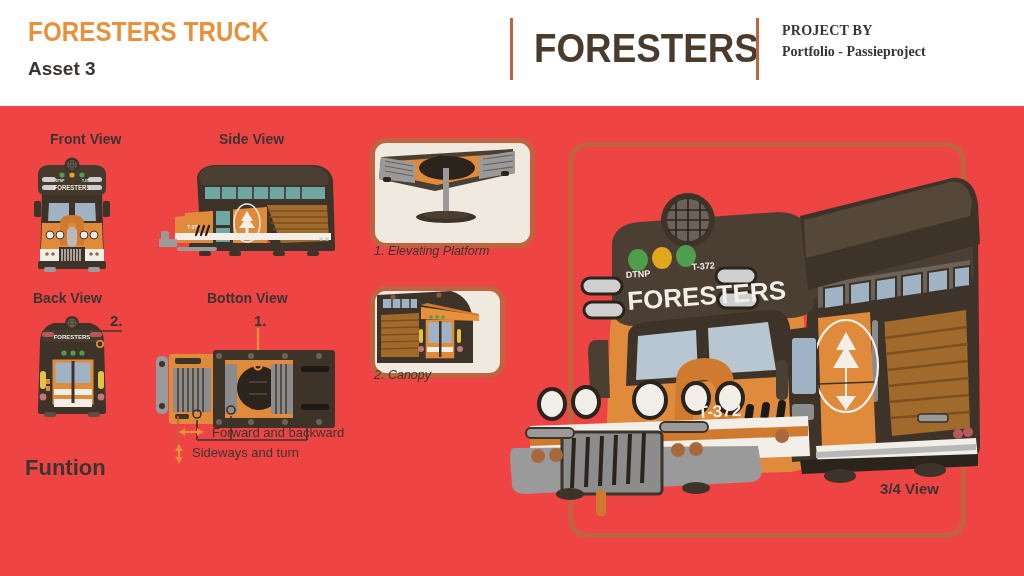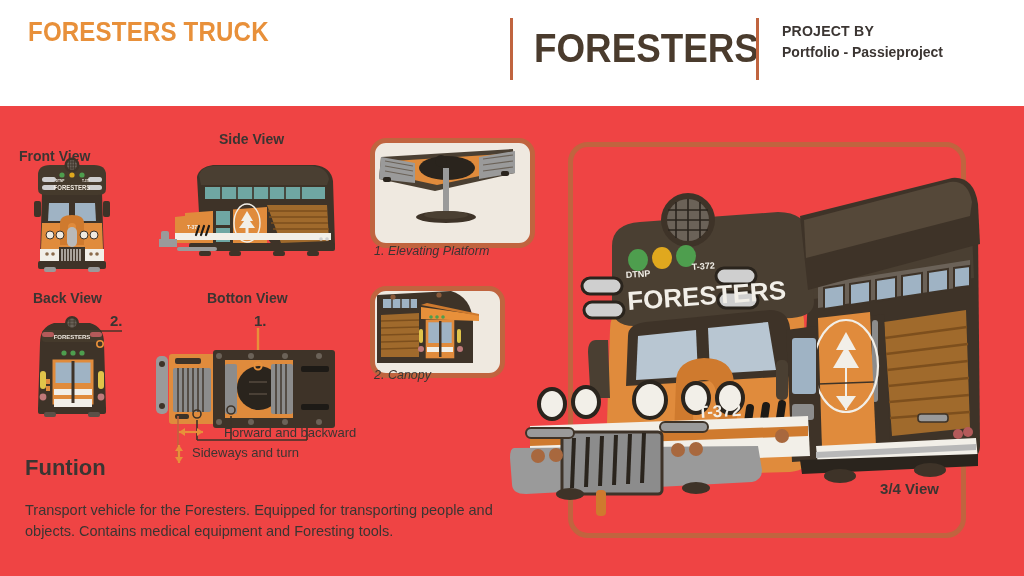--- a/index.html
+++ b/index.html
@@ -18,21 +18,21 @@
     transform:scaleX(.86);transform-origin:left center;line-height:1;}
   .hdr-sub{margin-top:12px;font-size:19px;font-weight:bold;color:#3b3532;}
 
   .hdr-rule{position:absolute;width:3px;background:#c0643f;}
   .rule-1{left:510px;top:18px;height:62px;}
   .rule-2{left:756px;top:18px;height:62px;}
 
   .brand{position:absolute;left:534px;top:20px;font-size:40px;font-weight:bold;
     color:#4a3b2d;letter-spacing:0px;transform:scaleX(.92);transform-origin:left center;line-height:1.4;}
 
-  .hdr-right{position:absolute;left:782px;top:20px;line-height:1.45;}
+  .hdr-right{position:absolute;left:782px;top:20px;line-height:1.45;font-family:Liberation Serif, serif;}
   .hr-lbl{font-size:15px;font-weight:bold;color:#3b3532;letter-spacing:.2px;
     transform:scaleX(.94);transform-origin:left center;}
   .hr-name{font-size:14px;font-weight:bold;color:#3b3532;}
   .hr-port{font-size:14px;font-weight:bold;color:#3b3532;}
 
   
   .view-label{position:absolute;font-size:14px;font-weight:bold;color:#3b3532;}
   .callout-num{position:absolute;font-size:15px;font-weight:bold;color:#3b3532;}
   .cap{position:absolute;font-size:12.5px;font-style:italic;color:#3b3532;}
 
@@ -55,33 +55,34 @@
   svg{display:block;overflow:visible;}
 </style>
 </head>
 <body>
 
 <div class="page">
 
   <div class="header">
     <div class="hdr-left">
       <div class="hdr-title">FORESTERS TRUCK</div>
+      <div class="hdr-sub">Asset 3</div>
     </div>
 
     <div class="hdr-rule rule-1"></div>
     <div class="brand">FORESTERS</div>
     <div class="hdr-rule rule-2"></div>
 
     <div class="hdr-right">
       <div class="hr-lbl">PROJECT BY</div>
       <div class="hr-port">Portfolio - Passieproject</div>
     </div>
   </div>
 
-  <div class="view-label" style="left:19px;top:131px;margin-top:17px;">Front View</div>
+  <div class="view-label" style="left:50px;top:131px;">Front View</div>
   <svg style="position:absolute;left:24px;top:157px;" width="96" height="115" viewBox="0 0 96 115">
 
     <path d="M18 36 Q18 16 32 12 L64 12 Q78 16 78 36 L80 104 Q80 110 72 110 L24 110 Q16 110 16 104 Z" fill="#3e3328"></path>
 
     <path d="M14 18 Q14 8 26 8 L70 8 Q82 8 82 18 L82 32 Q82 38 74 38 L22 38 Q14 38 14 32 Z" fill="#453a2c"></path>
 
     <circle cx="48" cy="8" r="7.5" fill="#3e3328"></circle>
     <circle cx="48" cy="8" r="5" fill="#6b6258"></circle>
     <g stroke="#3e3328" stroke-width=".8">
       <line x1="43.2" y1="5" x2="52.8" y2="5"></line>
@@ -312,21 +313,21 @@
     <line x1="76" y1="106" x2="76" y2="130" stroke="#3e3328" stroke-width="1.6"></line>
     <line x1="152" y1="118" x2="152" y2="130" stroke="#3e3328" stroke-width="1.6"></line>
     <line x1="42" y1="130" x2="152" y2="130" stroke="#3e3328" stroke-width="1.6"></line>
   </svg>
 
   <svg style="position:absolute;left:176px;top:425px;" width="30" height="14">
     <line x1="3" y1="7" x2="27" y2="7" stroke="#e8903a" stroke-width="2.2"></line>
     <path d="M3 7 L9 3 L9 11 Z" fill="#e8903a"></path>
     <path d="M27 7 L21 3 L21 11 Z" fill="#e8903a"></path>
   </svg>
-  <div class="legend" style="left:212px;top:425px;margin-left:12px;">Forward and backward</div>
+  <div class="legend" style="left:212px;top:425px;">Forward and backward</div>
 
   <svg style="position:absolute;left:172px;top:442px;" width="14" height="24">
     <line x1="7" y1="3" x2="7" y2="21" stroke="#e8903a" stroke-width="2.2"></line>
     <path d="M7 3 L3 9 L11 9 Z" fill="#e8903a"></path>
     <path d="M7 21 L3 15 L11 15 Z" fill="#e8903a"></path>
   </svg>
   <div class="legend" style="left:192px;top:445px;">Sideways and turn</div>
 
   <div class="card" style="left:370px;top:138px;width:155px;height:100px;">
     <svg width="145" height="90" viewBox="0 0 145 90">
@@ -391,21 +392,20 @@
       <circle cx="46" cy="58" r="3" fill="#c07a7a"></circle>
       <circle cx="85" cy="58" r="3" fill="#c07a7a"></circle>
       <circle cx="18" cy="6" r="2.6" fill="#8a5a3a"></circle>
       <circle cx="64" cy="4" r="2.6" fill="#8a5a3a"></circle>
     </svg>
   </div>
   <div class="cap" style="left:374px;top:368px;">2. Canopy</div>
 
   <div class="fn-wrap">
     <div class="fn-title">Funtion</div>
-    <div class="fn-body">Transport vehicle for the Foresters. Equipped for transporting people and objects. Contains medical equipment and Foresting tools.</div>
   </div>
 
   <div class="main-panel">
     <div class="main-tag">3/4 View</div>
   </div>
 
   <svg style="position:absolute;left:500px;top:160px;" width="500" height="370" viewBox="0 0 500 370">
 
     <path d="M310 96 L452 40 Q476 36 478 70 L480 286 Q480 300 462 302 L300 300 Z" fill="#3e3328"></path>
     <path d="M306 100 L450 44 Q470 42 472 72 L474 118 L306 140 Z" fill="#4a3f32"></path>

